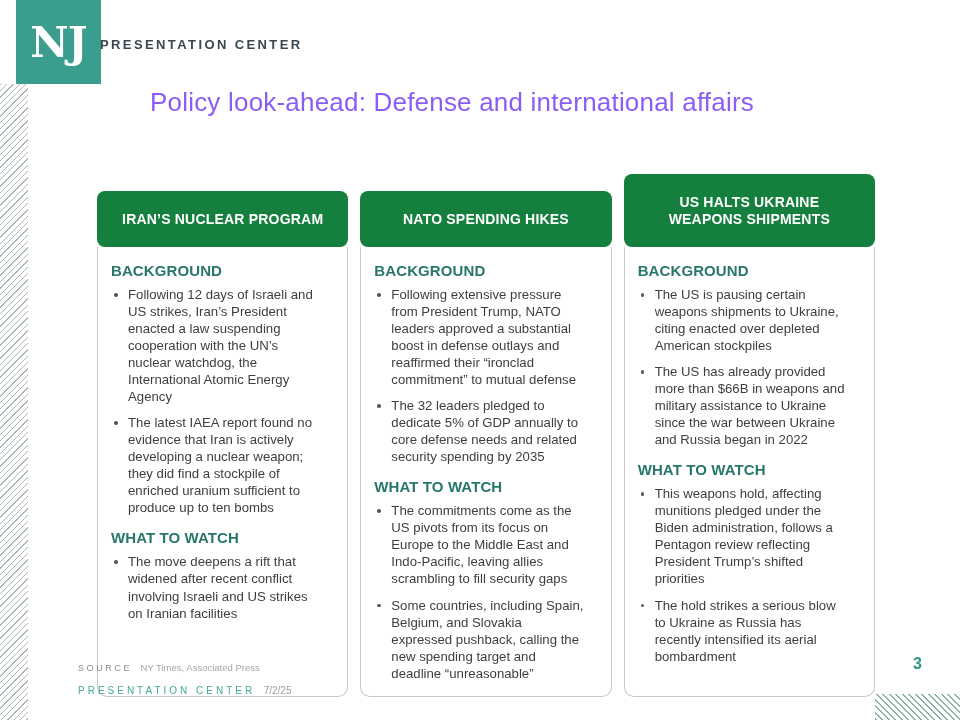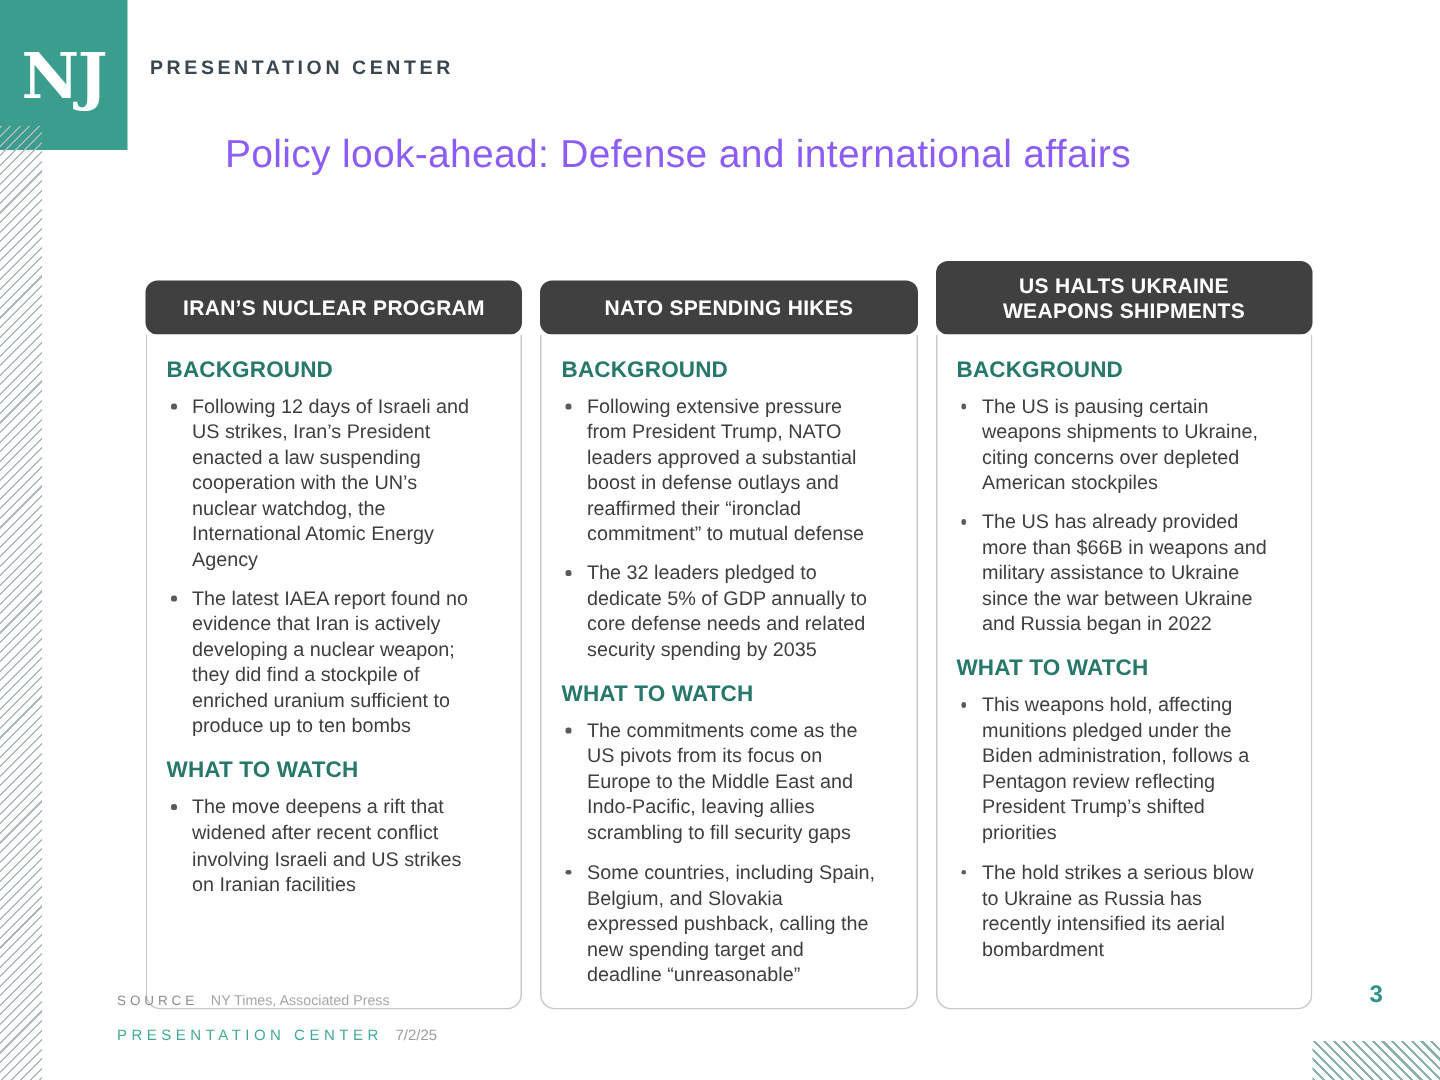--- a/index.html
+++ b/index.html
@@ -1,38 +1,38 @@
 <!DOCTYPE html>
 <html><head>
 <meta charset="utf-8">
 <style>
   * { margin:0; padding:0; box-sizing:border-box; }
   html,body { background:#ffffff; }
   body { font-family:"Liberation Sans","DejaVu Sans",sans-serif; }
   .slide { position:relative; width:960px; height:720px; background:#ffffff; overflow:hidden; }
 
   
-  .logo { position:absolute; left:0; top:0; width:85px; height:100px; background:#3B9D8D;
+  .logo { position:absolute; left:16px; top:0; width:85px; height:84px; background:#3B9D8D;
           display:flex; align-items:center; justify-content:center; }
   .logo span { font-family:"DejaVu Serif","Liberation Serif",serif; font-weight:bold;
                color:#ffffff; font-size:42px; letter-spacing:-1px; }
   .left-hatch { position:absolute; left:0; top:84px; width:28px; height:636px;
                 background:repeating-linear-gradient(135deg,#aeb9bd 0 1px,transparent 1px 4.5px); }
   .brand { position:absolute; left:100px; top:37px; font-size:13px; font-weight:bold;
            letter-spacing:2.4px; color:#3A4650; }
   .title { position:absolute; left:112px; top:88px; width:680px; font-size:26px;
            font-weight:400; line-height:1.13; letter-spacing:0.2px; color:#8b5cf6;text-align:center; }
 
   
   .cards { position:absolute; left:97px; top:174px; width:778px;
            display:grid; grid-template-columns:repeat(3,1fr); grid-template-rows:auto auto;
            grid-auto-flow:column; column-gap:12px; row-gap:0; }
-  .card-header { align-self:end; background:#404040; border-radius:8px; min-height:36px;
+  .card-header { align-self:end; background:#15803d; border-radius:8px; min-height:36px;
                  display:flex; align-items:center; justify-content:center; text-align:center;
-                 padding:8px 8px; }
+                 padding:20px 8px; }
   .card-header span { color:#ffffff; font-weight:bold; font-size:14px; line-height:1.18;
                       letter-spacing:0.2px; }
   .card-header.two-line span { max-width:185px; }
   .card-body { border:1px solid #c8c8c8; border-top:none; border-radius:0 0 10px 10px;
                background:#ffffff; padding:2px 25px 12px 13px; }
   .section-title { color:#27776A; font-weight:bold; font-size:15px; margin:13px 0 7px 0;
                    letter-spacing:0.1px; }
   .card-body ul { list-style:none; }
   .card-body li { position:relative; padding-left:17px; font-size:13.2px; line-height:1.29;
                   color:#3E3E3E; margin-bottom:9px; }
@@ -96,21 +96,21 @@
         <li>Some countries, including Spain, Belgium, and Slovakia expressed pushback, calling the new spending target and deadline “unreasonable”</li>
       </ul>
     </div>
 
     <div class="card-header two-line">
       <span>US HALTS UKRAINE WEAPONS SHIPMENTS</span>
     </div>
     <div class="card-body">
       <div class="section-title">BACKGROUND</div>
       <ul>
-        <li>The US is pausing certain weapons shipments to Ukraine, citing concerns over depleted American stockpiles</li>
+        <li>The US is pausing certain weapons shipments to Ukraine, citing enacted over depleted American stockpiles</li>
         <li>The US has already provided more than $66B in weapons and military assistance to Ukraine since the war between Ukraine and Russia began in 2022</li>
       </ul>
       <div class="section-title">WHAT TO WATCH</div>
       <ul>
         <li>This weapons hold, affecting munitions pledged under the Biden administration, follows a Pentagon review reflecting President Trump’s shifted priorities</li>
         <li>The hold strikes a serious blow to Ukraine as Russia has recently intensified its aerial bombardment</li>
       </ul>
     </div>
 
   </div>

